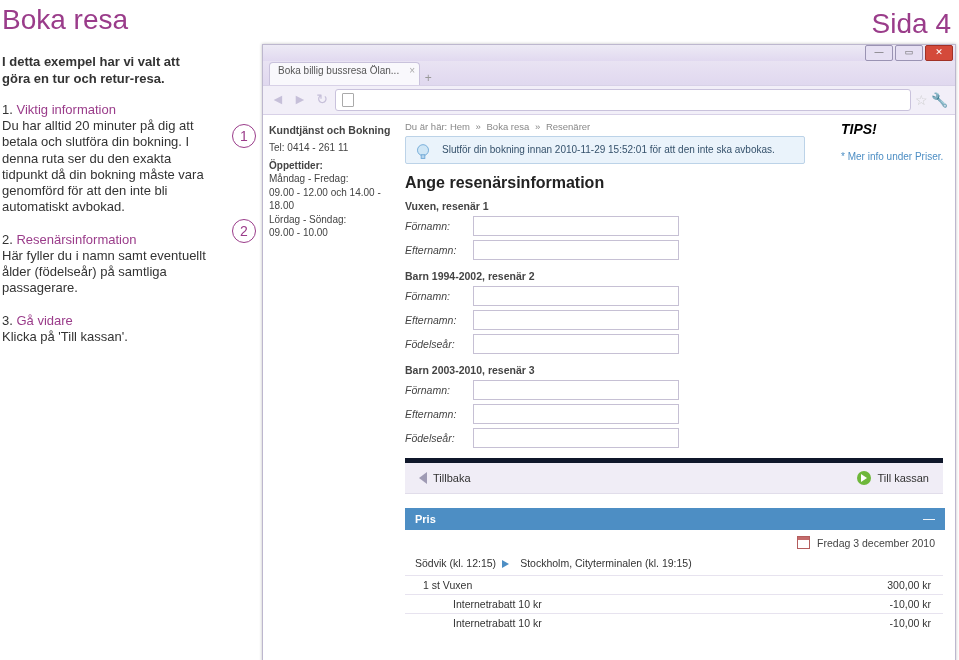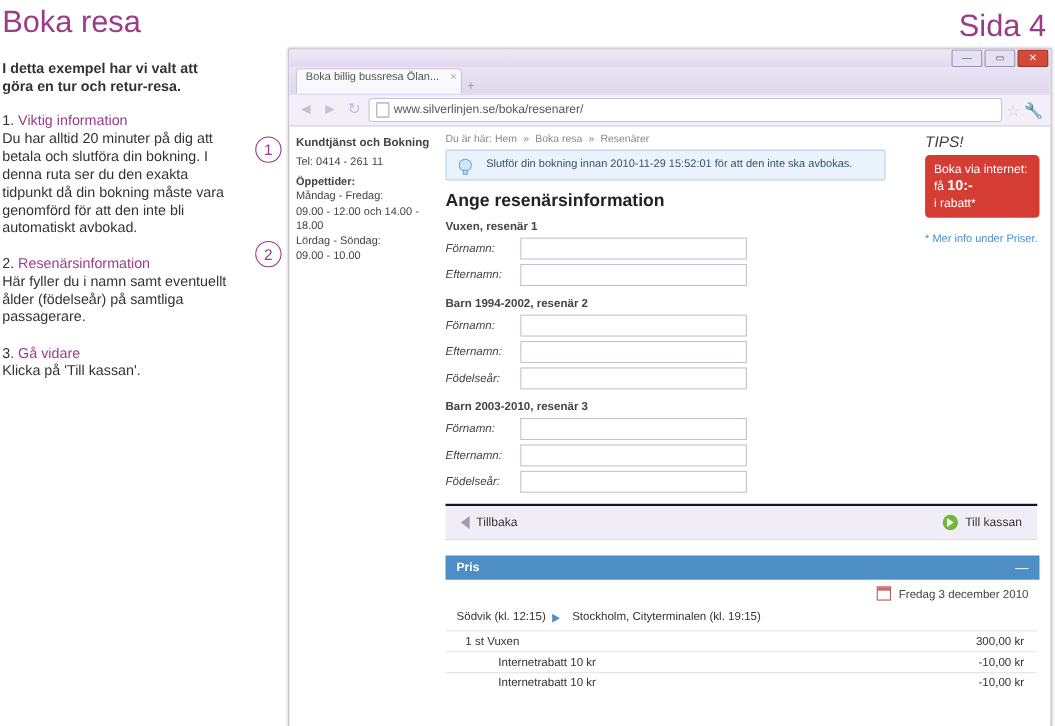--- a/index.html
+++ b/index.html
@@ -236,21 +236,21 @@
     font-style: italic;
   }
   .form-row input {
     width: 200px;
     height: 16px;
     border: 1px solid #c6c0d4;
     background: #fff;
     font-size: 10px;
   }
   .btn-bar {
-    border-top: 2px solid #0f172a;
+    border-top: 5px solid #0f172a;
     border-bottom: 1px solid #e1ddea;
     background: #f0edf6;
     padding: 6px 10px;
     display: flex;
     justify-content: space-between;
     align-items: center;
     margin-top: 6px;
   }
   .btn {
     display: flex;
@@ -351,23 +351,23 @@
     padding: 3px 12px 3px 18px;
     border-top: 1px solid #e7e3ef;
   }
   .tips-box {
     position: absolute;
     right: 10px;
     top: 6px;
     width: 104px;
   }
   .tips-title {
-    color: #404040;
+    color: #000000;
     font-style: italic;
-    font-weight: normal;
+    font-weight: bold;
     font-size: 14px;
     margin-bottom: 4px;
   }
   .tips-badge {
     background: #d53c34;
     color: #fff;
     font-size: 11px;
     padding: 6px 8px;
     border-radius: 4px;
     line-height: 1.3;
@@ -431,21 +431,20 @@
         <span class="x">×</span>
       </div>
       <div style="width:16px;text-align:center;color:#999;font-size:12px">+</div>
     </div>
     <div class="addrbar">
       <div class="nav-btn">◄</div>
       <div class="nav-btn">►</div>
       <div class="nav-btn">↻</div>
       <div class="url-field">
         <span class="doc-icon"></span>
-        <span>www.silverlinjen.se/boka/resenarer/</span>
       </div>
       <div class="star">☆</div>
       <div class="wrench">🔧</div>
     </div>
 
     <div class="page-body">
       <div class="sidebar">
         <h4>Kundtjänst och Bokning</h4>
         <div>Tel: 0414 - 261 11</div>
         <div style="margin-top:4px;font-weight:bold">Öppettider:</div>
@@ -557,24 +556,19 @@
               <span>-10,00 kr</span>
             </div>
           <div class="row">
               <span style="padding-left:30px">Internetrabatt 10 kr</span>
               <span>-10,00 kr</span>
             </div>
         </div>
 
         <div class="tips-box">
           <div class="tips-title">TIPS!</div>
-          <div class="tips-badge">
-            <span>Boka via internet:</span><br>
-            <span>få </span><b>10:-</b><br>
-            <span>i rabatt*</span>
-          </div>
           <div class="tips-link">* Mer info under Priser.</div>
         </div>
 
       </div>
     </div>
   </div>
 </div>
 
 </body></html>

